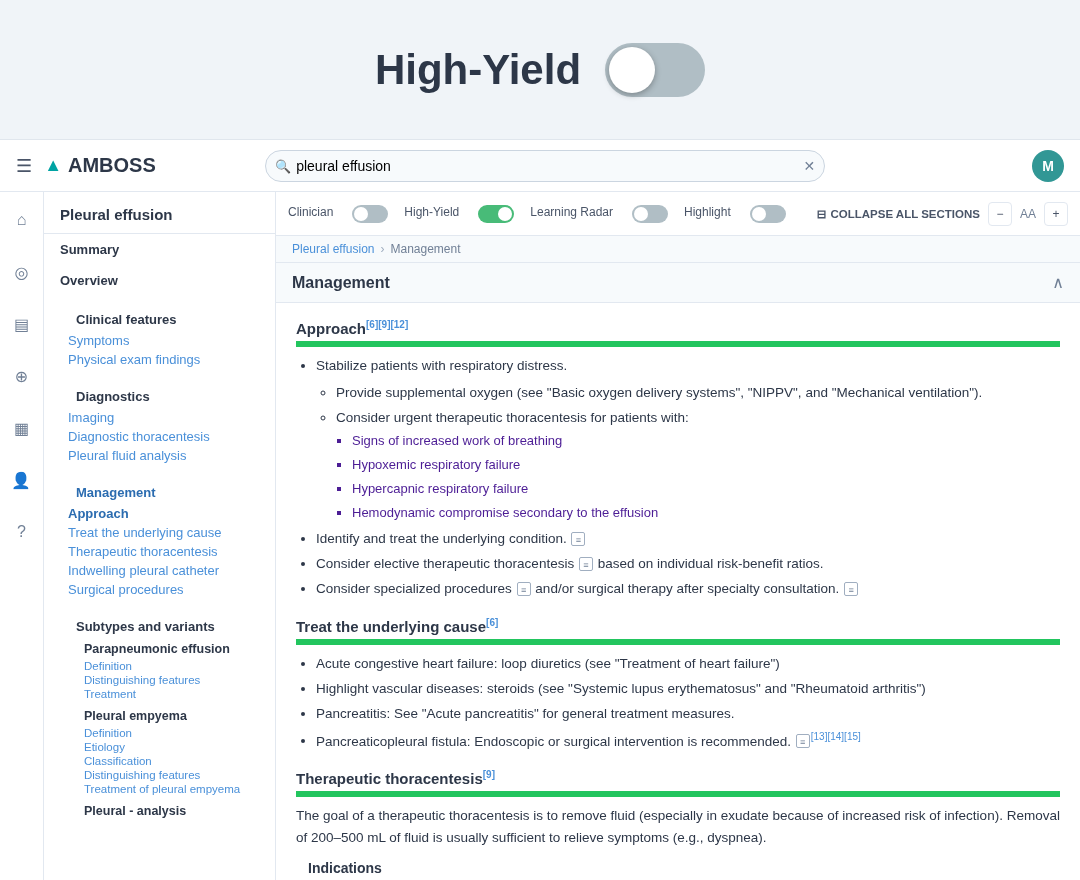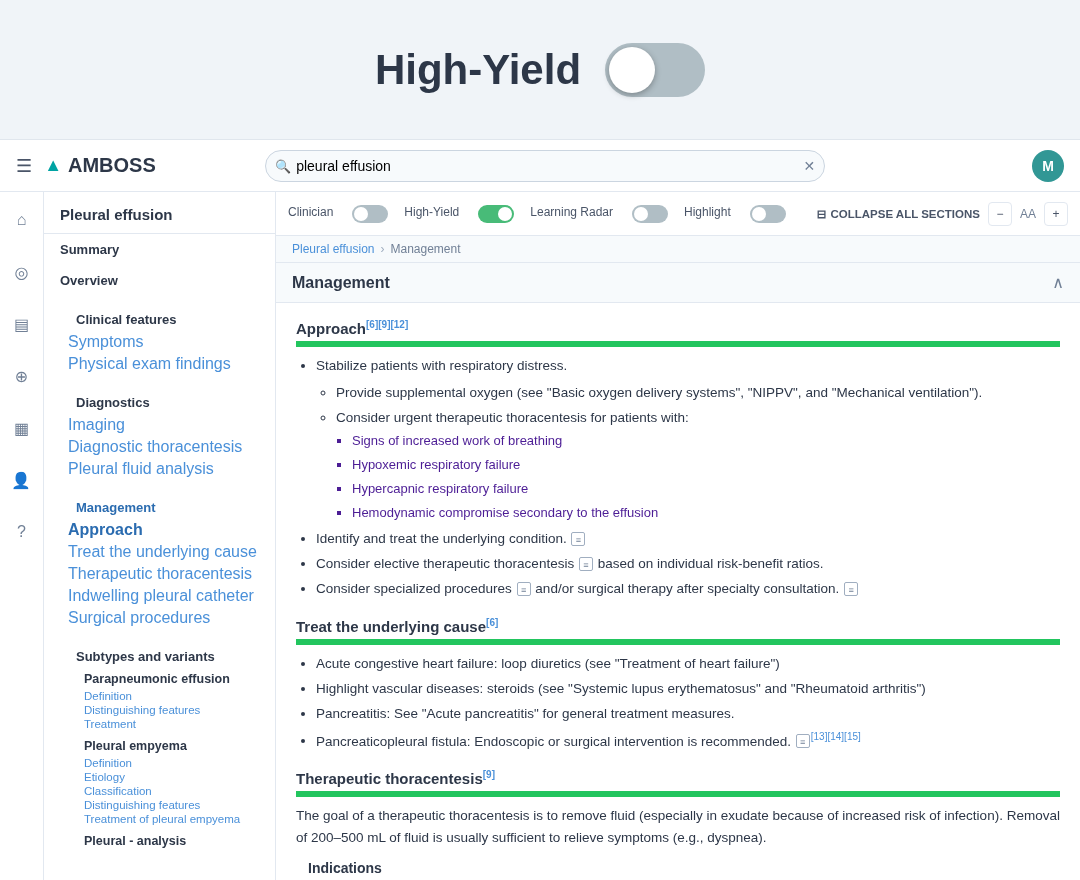--- a/index.html
+++ b/index.html
@@ -153,21 +153,21 @@
     }
     .sidebar-section-title {
       font-size: 13px;
       font-weight: 600;
       color: #2d3748;
       margin-bottom: 4px;
       cursor: pointer;
     }
     .sidebar-link {
       display: block;
-      font-size: 16px;
+      font-size: 13px;
       color: #4a90d9;
       padding: 2px 0 2px 8px;
       cursor: pointer;
       text-decoration: none;
     }
     .sidebar-link.active {
       color: #2b6cb0;
       font-weight: 600;
     }
     .sidebar-section-header {

